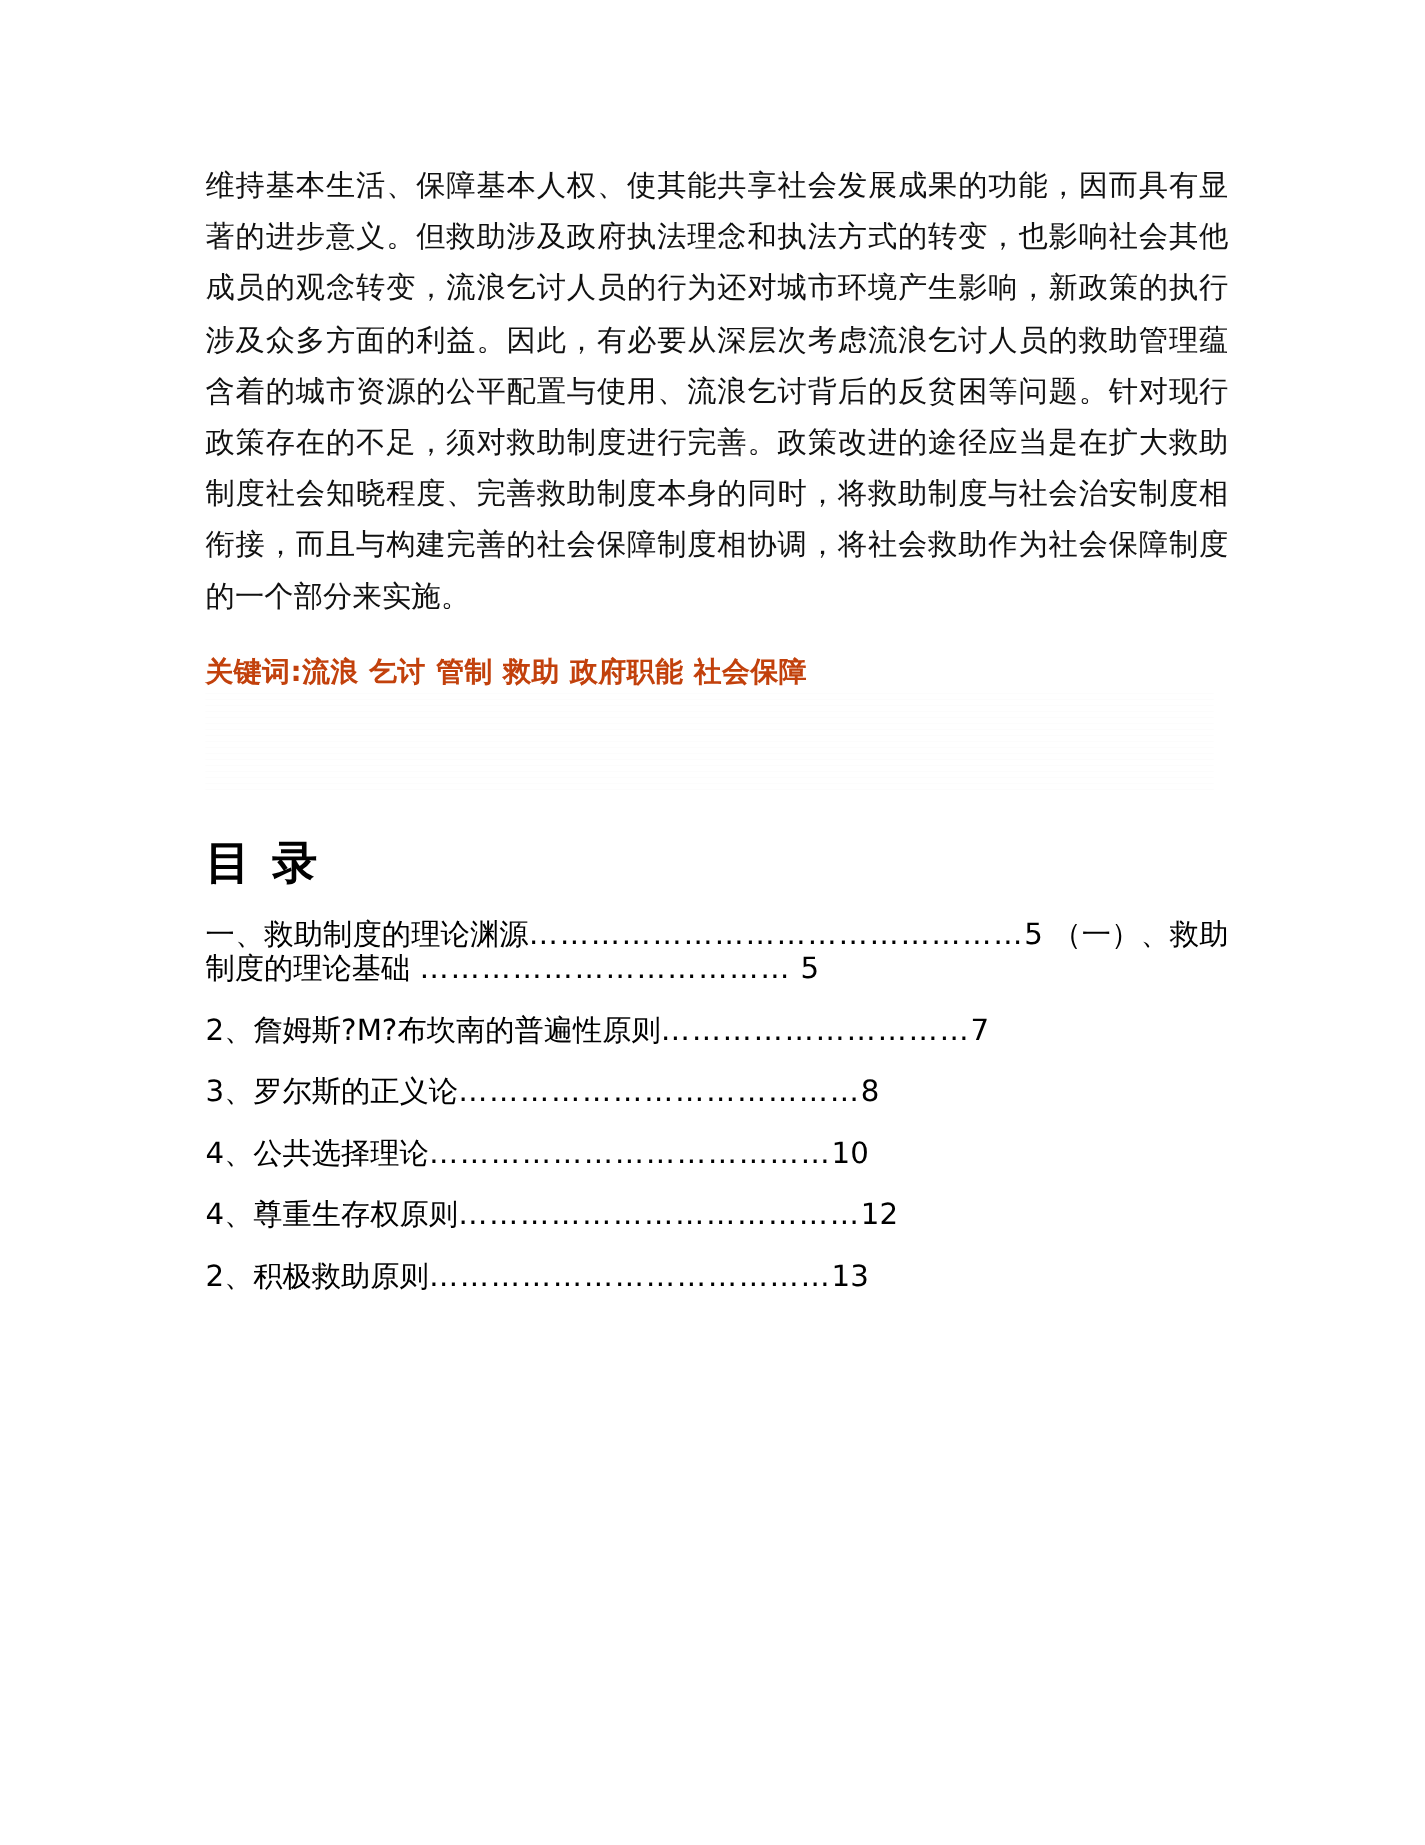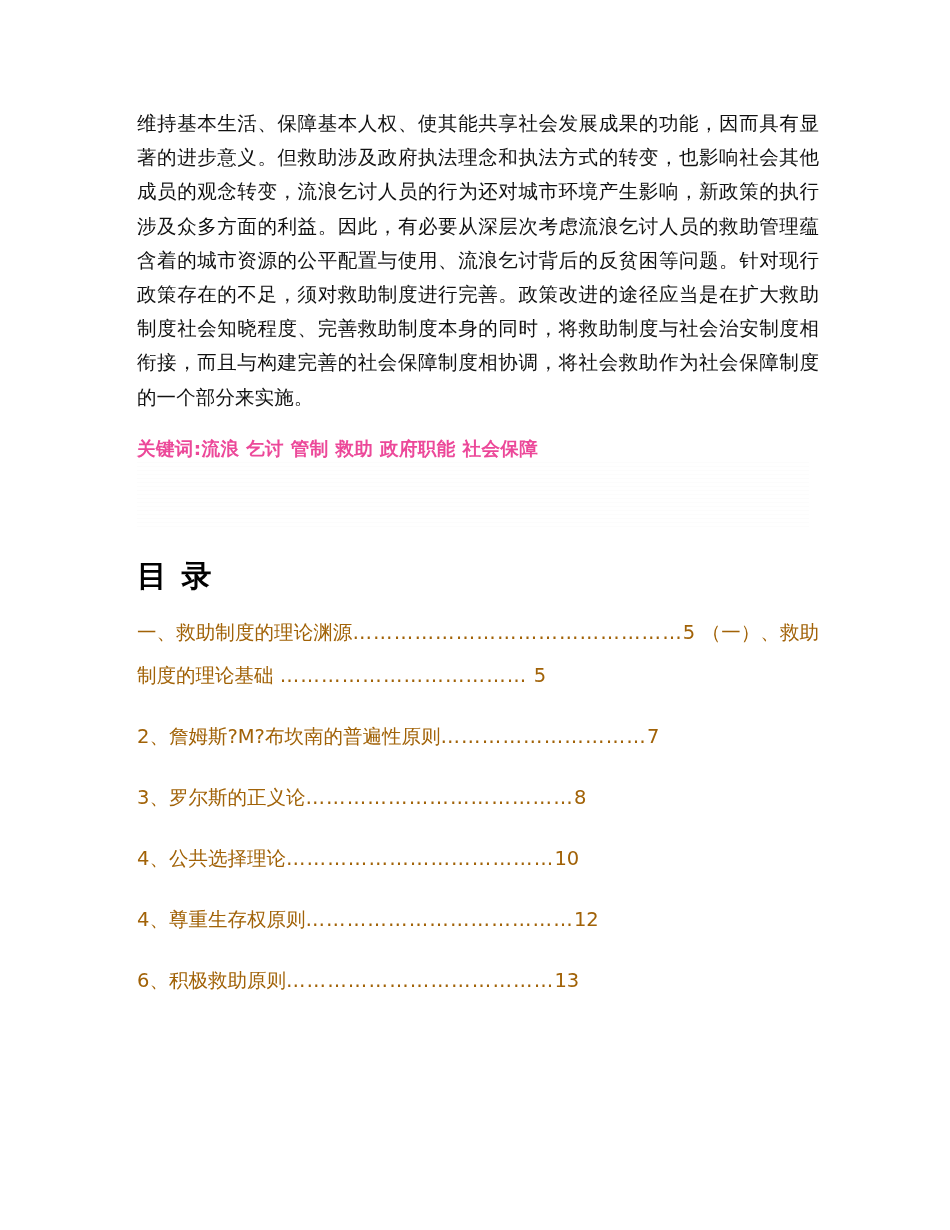--- a/index.html
+++ b/index.html
@@ -45,21 +45,21 @@
 
   
   .keywords {
     margin: 0;
     padding-top: 19px;
     font-family: "DejaVu Sans", "Liberation Sans", sans-serif;
     font-weight: bold;
     font-size: 18.5px;
     line-height: 30px;
     letter-spacing: 0.4px;
-    color: #ec4899;
+    color: #c2410c;
   }
 
   
   .faint-band {
     position: absolute;
     left: 137px;
     top: 462px;
     width: 672px;
     height: 66px;
     background:
@@ -87,22 +87,22 @@
 
   
   .toc {
     margin: 0;
     padding: 0;
     list-style: none;
     padding-top: 18px;
   }
   .toc-entry {
     font-size: 19.5px;
-    line-height: 43px;
-    color: #a16207;
+    line-height: 23px;
+    color: #000000;
     margin-bottom: 18px;
     text-align: justify;
     text-justify: inter-ideograph;
   }
   .toc-entry:last-child {
     margin-bottom: 0;
   }
   .leader {
     letter-spacing: 1.15px;
     font-size: 19.5px;
@@ -147,19 +147,19 @@
       <li class="toc-entry">
         <span>4、公共选择理论</span><span class="leader">…………………………………</span><span class="pageno">10</span>
       </li>
 
 
       <li class="toc-entry">
         <span>4、尊重生存权原则</span><span class="leader">…………………………………</span><span class="pageno">12</span>
       </li>
 
       <li class="toc-entry">
-        <span>6、积极救助原则</span><span class="leader">…………………………………</span><span class="pageno">13</span>
+        <span>2、积极救助原则</span><span class="leader">…………………………………</span><span class="pageno">13</span>
       </li>
 
     </ul>
 
   </div>
 </div>
 
 </body></html>

